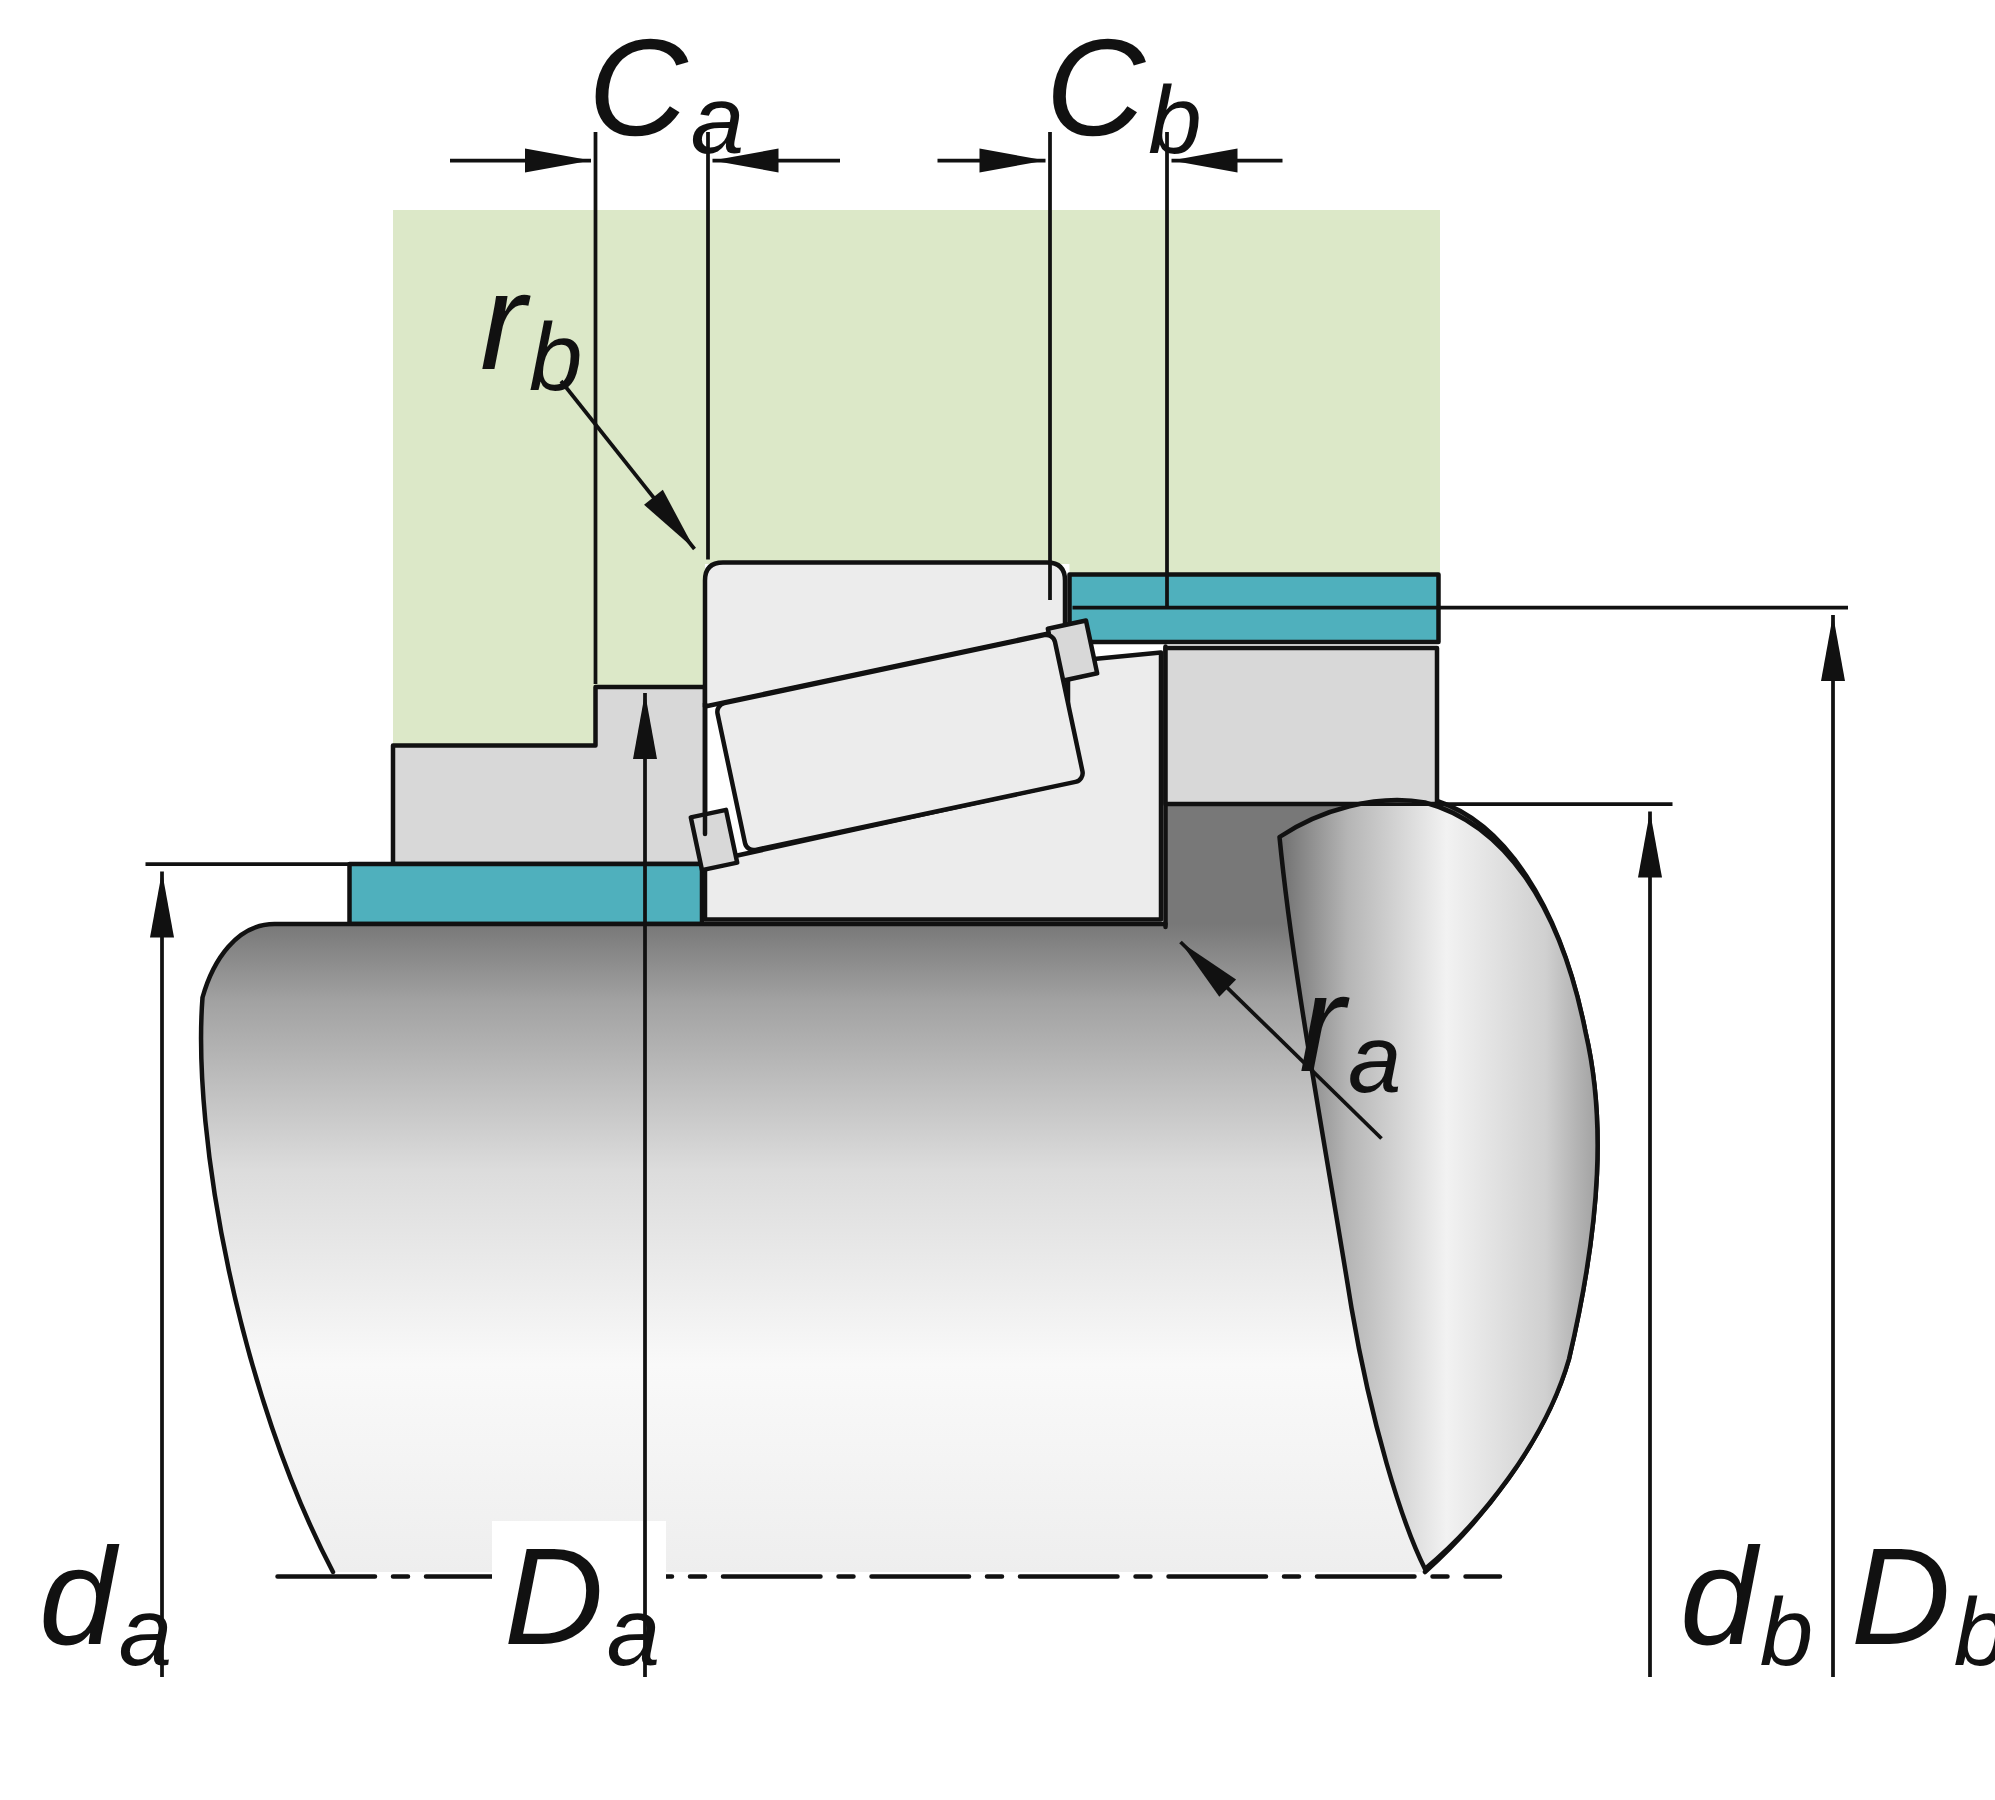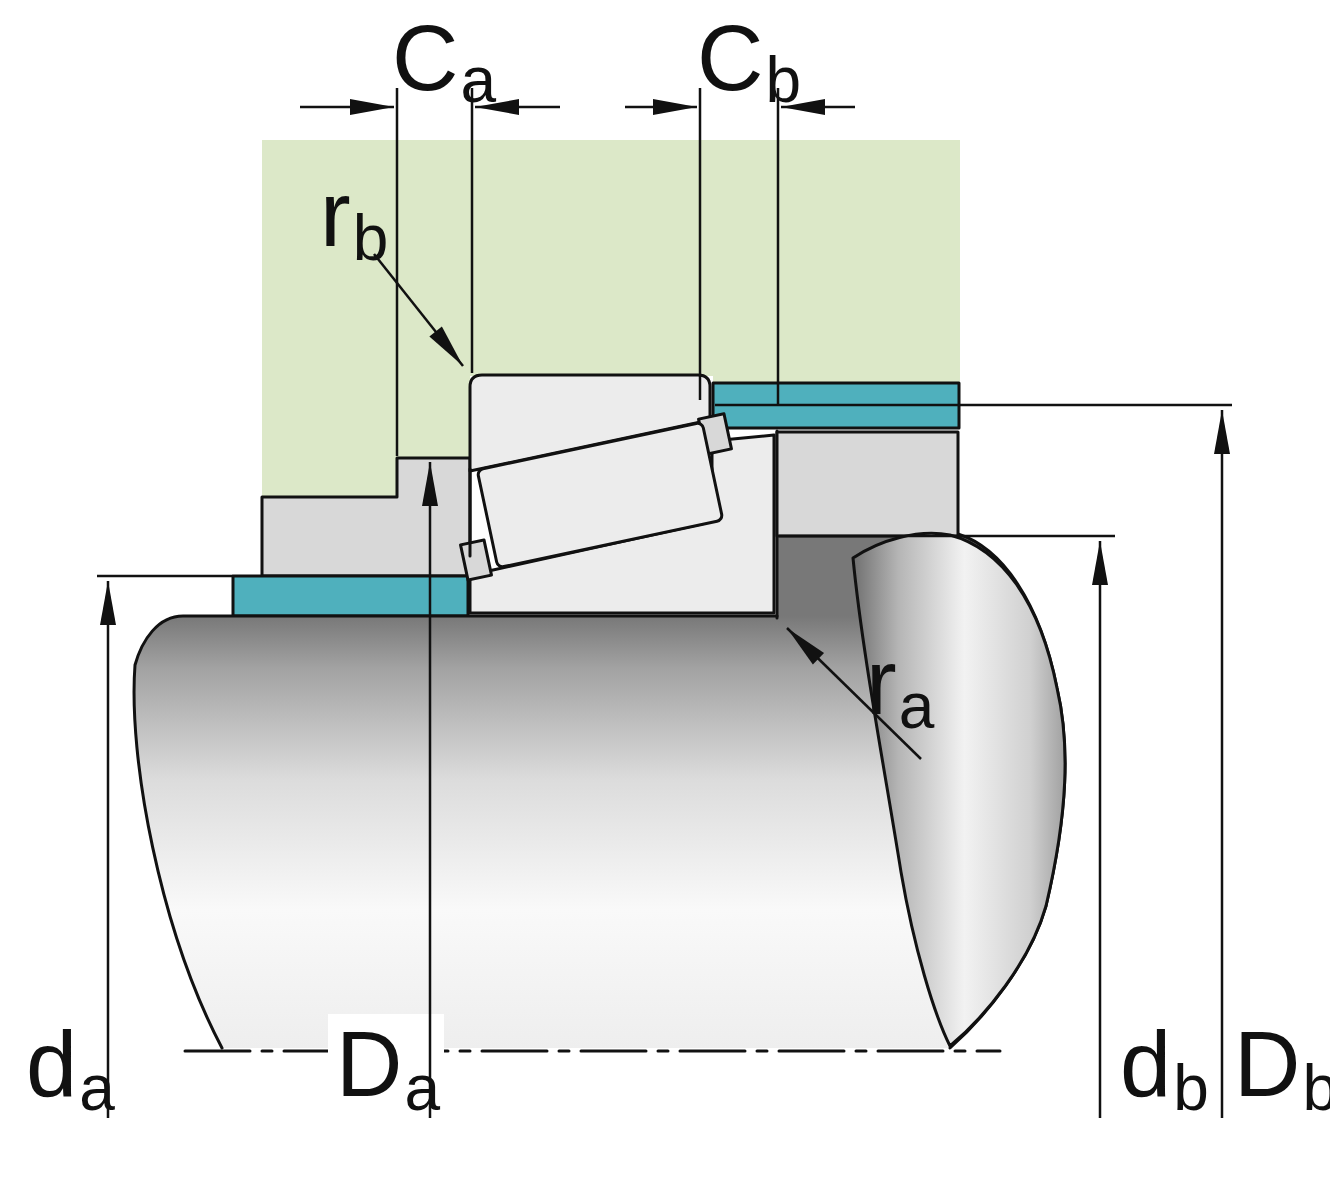--- a/index.html
+++ b/index.html
@@ -1,16 +1,16 @@
 <!DOCTYPE html>
 <html><head>
 <meta charset="utf-8">
 <style>
   html,body{margin:0;padding:0;background:#fff;}
-  .stage{position:relative;width:1330px;height:1200px;background:#fff;overflow:hidden;}
+  .stage{position:relative;width:1330px;height:1200px;background:#fff;overflow:hidden;font-style:italic;}
   svg{display:block;}
   text{font-family:"Liberation Sans", sans-serif; fill:#111;}
   .lbl{font-size:92px;}
   .sub{font-size:64px;}
   .ln{stroke:#111;stroke-width:2.5;fill:none;}
   .thick{stroke:#111;stroke-width:3;fill:none;stroke-linecap:round;}
   .part{stroke:#111;stroke-width:3;stroke-linejoin:round;}
 </style>
 </head>
 <body>

